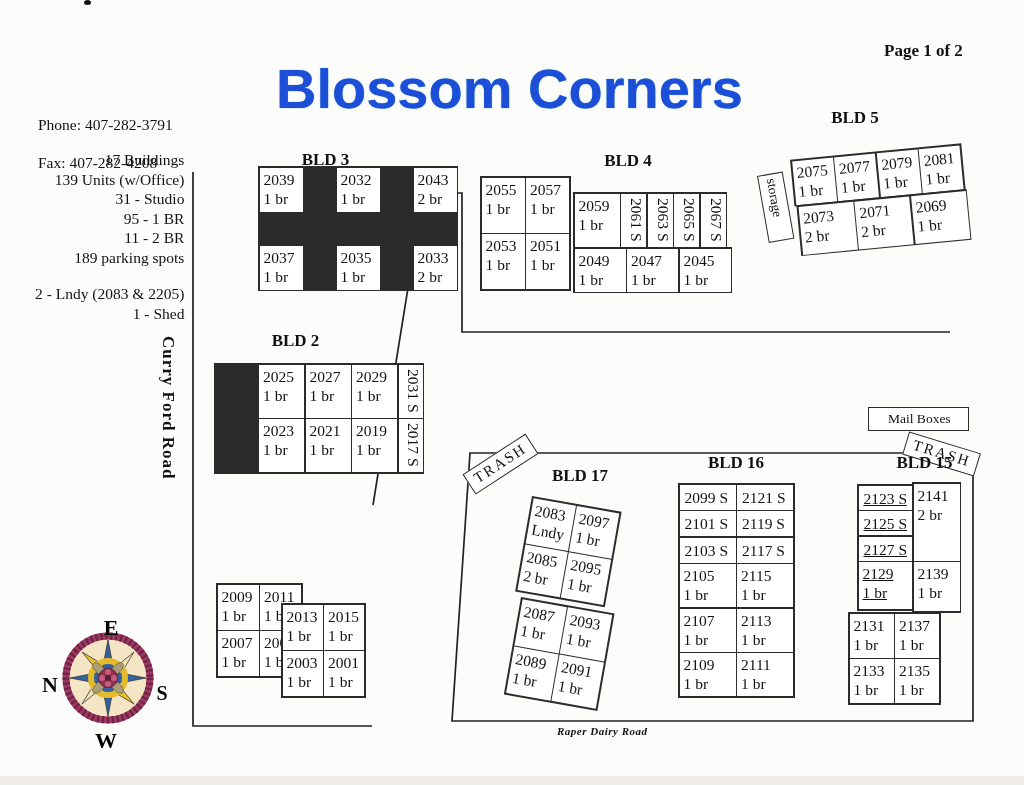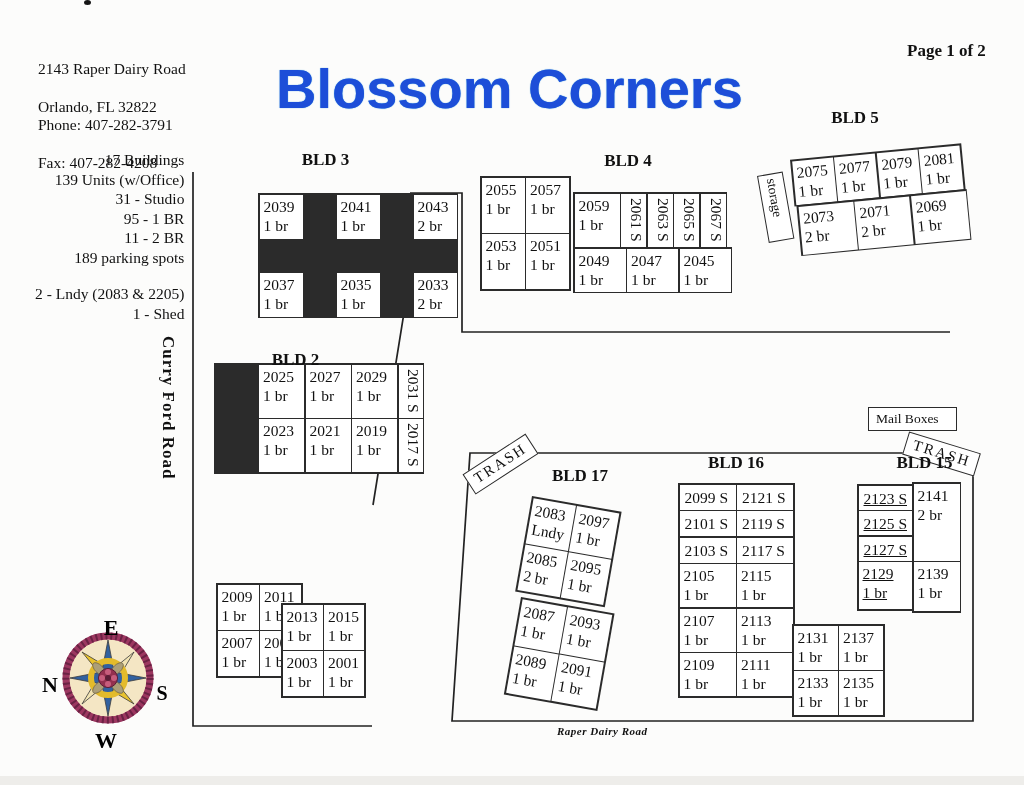--- a/index.html
+++ b/index.html
@@ -20,96 +20,92 @@
   .grid{display:grid;background:#2b2b2b;padding:1.5px;gap:1.5px;z-index:2;}
   .cell{background:#fff;font-size:15.5px;line-height:19px;padding:2px 0 0 4px;overflow:hidden;}
   .cell .num,.cell .typ{display:block;}
   .vcell{writing-mode:vertical-rl;padding:4px 0 0 2px;}
   .scell{line-height:22px;padding-left:5px;}
   .rot{transform-origin:top left;}
   
   .box{background:#fff;border:1.6px solid #2b2b2b;font-size:13.5px;z-index:2;}
   .trash{font-size:15px;letter-spacing:2px;padding:2px 7px 3px 7px;transform-origin:center;}
   .storagebox{writing-mode:vertical-rl;font-size:13.5px;padding:4px 4px;transform-origin:top left;}
-  .mail{padding:3px 0 3px 7px;width:80px;}
+  .mail{padding:3px 0 3px 19px;width:80px;}
   svg text{font-family:"Liberation Serif",serif;}
   .botstrip{background:#eeedea;}
   .stray{background:#151515;border-radius:50%;}
 </style>
 </head>
 <body>
 
 <div id="canvas">
 
   <svg class="abs" style="left:0;top:0;width:1024px;height:785px;z-index:1;" viewBox="0 0 1024 785">
     <path d="M193,172 V726 H372" fill="none" stroke="#222" stroke-width="1.7"></path>
     <path d="M410,193 H462 V332 H950" fill="none" stroke="#222" stroke-width="1.7"></path>
     <path d="M410,193 L408,288 L373,505" fill="none" stroke="#222" stroke-width="1.7"></path>
     <path d="M470,453 H973 V721 H452 Z" fill="none" stroke="#222" stroke-width="1.7"></path>
   </svg>
 
   <div class="abs stray" style="left:84px;top:0px;width:7px;height:5px;"></div>
 
-  <div class="abs tblock" style="left:38px;top:40px;">
-    <div>2143 Raper Dairy Road</div>
-    <div>Orlando, FL 32822</div>
-  </div>
   <div class="abs tblock" style="left:38px;top:96px;">
     <div>Phone: 407-282-3791</div>
     <div>Fax: 407-282-4208</div>
   </div>
   <div class="abs" style="left:35px;top:151px;font-size:15.5px;">
     <div>
         <div class="tline">17 Buildings</div>
         <div class="tline">139 Units (w/Office)</div>
         <div class="tline">31 - Studio</div>
         <div class="tline">95 - 1 BR</div>
         <div class="tline">11 - 2 BR</div>
         <div class="tline">189 parking spots</div>
       </div>
     <div style="margin-top:17px;">
         <div class="tline">2 - Lndy (2083 &amp; 2205)</div>
         <div class="tline">1 - Shed</div>
       </div>
   </div>
   <div class="abs title" style="left:276px;top:56px;">Blossom Corners</div>
-  <div class="abs pagelabel" style="left:884px;top:41px;margin-left:23px;">Page 1 of 2</div>
+  <div class="abs pagelabel" style="left:884px;top:41px;">Page 1 of 2</div>
 
   <div class="abs road-v" style="left:158px;top:336px;height:160px;">Curry Ford Road</div>
   <div class="abs road-h" style="left:557px;top:725px;">Raper Dairy Road</div>
 
   <div class="abs bld-label" style="left:258px;top:150px;width:135px;">BLD 3</div>
-  <div class="abs grid" style="left:258px;top:193px;grid-template-columns:43px 43px 43px;grid-template-rows:44px 44px;gap:34px;">
+  <div class="abs grid" style="left:258px;top:166px;grid-template-columns:43px 43px 43px;grid-template-rows:44px 44px;gap:34px;">
       <div class="cell">
         <span class="num">2039</span>
         <span class="typ">1 br</span>
       </div>
       <div class="cell">
-        <span class="num">2041</span>
+        <span class="num">2032</span>
         <span class="typ">1 br</span>
       </div>
       <div class="cell">
         <span class="num">2043</span>
         <span class="typ">2 br</span>
       </div>
       <div class="cell">
         <span class="num">2037</span>
         <span class="typ">1 br</span>
       </div>
       <div class="cell">
         <span class="num">2035</span>
         <span class="typ">1 br</span>
       </div>
       <div class="cell">
         <span class="num">2033</span>
         <span class="typ">2 br</span>
       </div>
     </div>
 
-  <div class="abs bld-label" style="left:214px;top:350px;width:163px;">BLD 2</div>
+  <div class="abs bld-label" style="left:214px;top:331px;width:163px;">BLD 2</div>
   <div class="abs grid" style="left:214px;top:363px;grid-template-columns:45px 45px 45px 24px;grid-template-rows:53px 53px;padding-left:45px;">
       <div class="cell">
         <span class="num">2025</span>
         <span class="typ">1 br</span>
       </div>
       <div class="cell">
         <span class="num">2027</span>
         <span class="typ">1 br</span>
       </div>
       <div class="cell">
@@ -365,21 +361,21 @@
   <div class="abs grid" style="left:912px;top:482px;grid-template-columns:46px;grid-template-rows:77px 49px;">
       <div class="cell">
         <span class="num">2141</span>
         <span class="typ">2 br</span>
       </div>
       <div class="cell">
         <span class="num">2139</span>
         <span class="typ">1 br</span>
       </div>
     </div>
-  <div class="abs grid" style="left:792px;top:612px;grid-template-columns:44px 44px;grid-template-rows:44px 44px;margin-top:12px;">
+  <div class="abs grid" style="left:848px;top:612px;grid-template-columns:44px 44px;grid-template-rows:44px 44px;">
       <div class="cell">
         <span class="num">2131</span>
         <span class="typ">1 br</span>
       </div>
       <div class="cell">
         <span class="num">2137</span>
         <span class="typ">1 br</span>
       </div>
       <div class="cell">
         <span class="num">2133</span>

